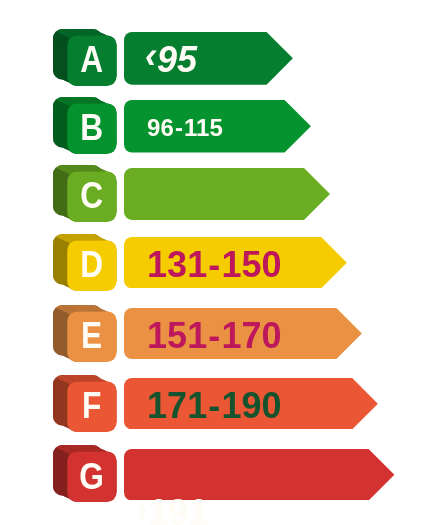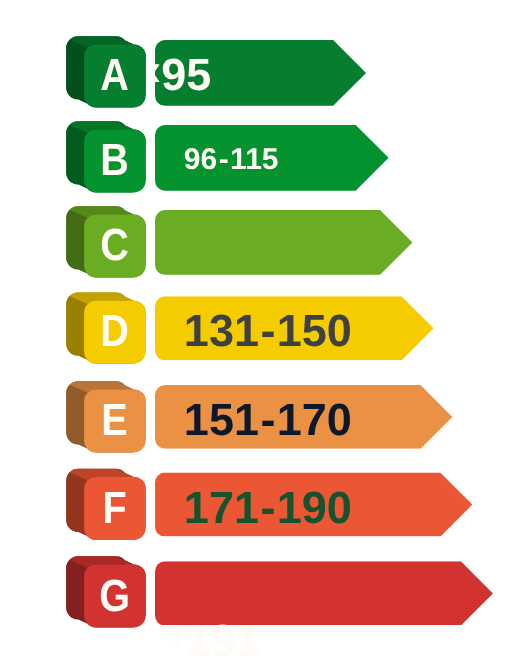--- a/index.html
+++ b/index.html
@@ -34,21 +34,21 @@
         <path d="M 50.3 10.5 L 64.6 17 L 64.6 48.5 L 50.3 42 Z" fill="#046626"></path>
         <rect x="15.3" y="7.5" width="49.3" height="50.5" rx="9.5" ry="9.5" fill="#057f2f"></rect>
       </svg>
     </div>
     <div class="glabel" style="left: 66.8px; top: 35.2px; width: 49.3px; height: 50.5px; line-height: 50.5px; font-size: 36px; transform: scaleX(0.88); color: rgb(254, 252, 245);">A</div>
     <div class="bar" style="left: 124.2px; top: 32.1px;">
       <svg width="168.90000000000003" height="52.7" viewBox="0 0 168.90000000000003 52.7">
         <path d="M 8 0 L 142.55000000000004 0 L 168.90000000000003 26.35 L 142.55000000000004 52.7 L 8 52.7 A 8 8 0 0 1 0 44.7 L 0 8 A 8 8 0 0 1 8 0 Z" fill="#057f2f"></path>
       </svg>
     </div>
-    <div class="rlabel" style="left: 117px; top: 33.9px; height: 52.7px; line-height: 52.7px; font-size: 36px; color: rgb(254, 252, 245);"><span class="cmp">‹</span><span class="num">95</span></div>
+    <div class="rlabel" style="left: 145px; top: 33.9px; height: 52.7px; line-height: 52.7px; font-size: 36px; color: rgb(254, 252, 245); font-style: italic;"><span class="cmp">‹</span><span class="num">95</span></div>
     <div class="cube" style="left: 51.5px; top: 95.9px;">
       <svg width="65.6" height="59" viewBox="0 0 65.6 59">
         <rect x="1" y="1" width="49.3" height="50.5" rx="9.5" ry="9.5" fill="#025c1d"></rect>
         <path d="M 1 10.5 L 15.3 17 L 15.3 48.5 L 1 42 Z" fill="#025c1d"></path>
         <path d="M 10.5 51.5 L 24.8 58 L 55.099999999999994 58 L 40.8 51.5 Z" fill="#025c1d"></path>
         <path d="M 1 42 A 9.5 9.5 0 0 0 10.5 51.5 L 24.8 58 A 9.5 9.5 0 0 1 15.3 48.5 Z" fill="#025c1d"></path>
         <path d="M 10.5 1 L 40.8 1 L 55.099999999999994 7.5 L 24.8 7.5 Z" fill="#037625"></path>
         <path d="M 1 10.5 A 9.5 9.5 0 0 1 3.78255 3.78255 L 18.08255 10.28255 A 9.5 9.5 0 0 0 15.3 17 Z" fill="#025c1d"></path>
         <path d="M 3.78255 3.78255 A 9.5 9.5 0 0 1 10.5 1 L 24.8 7.5 A 9.5 9.5 0 0 0 18.08255 10.28255 Z" fill="#037625"></path>
         <path d="M 40.8 1 A 9.5 9.5 0 0 1 50.3 10.5 L 64.6 17 A 9.5 9.5 0 0 0 55.099999999999994 7.5 Z" fill="#037625"></path>
@@ -96,42 +96,42 @@
         <path d="M 50.3 10.5 L 64.6 17 L 64.6 48.5 L 50.3 42 Z" fill="#c4a300"></path>
         <rect x="15.3" y="7.5" width="49.3" height="50.5" rx="9.5" ry="9.5" fill="#f5cc00"></rect>
       </svg>
     </div>
     <div class="glabel" style="left: 66.8px; top: 240.2px; width: 49.3px; height: 50.5px; line-height: 50.5px; font-size: 36px; transform: scaleX(0.88); color: rgb(254, 252, 245);">D</div>
     <div class="bar" style="left: 124.2px; top: 237.1px;">
       <svg width="222.90000000000003" height="51.4" viewBox="0 0 222.90000000000003 51.4">
         <path d="M 8 0 L 197.20000000000005 0 L 222.90000000000003 25.7 L 197.20000000000005 51.4 L 8 51.4 A 8 8 0 0 1 0 43.4 L 0 8 A 8 8 0 0 1 8 0 Z" fill="#f5cc00"></path>
       </svg>
     </div>
-    <div class="rlabel" style="left: 147.1px; top: 238.9px; height: 51.4px; line-height: 51.4px; font-size: 36px; color: #404040;"><span class="num">131</span><span class="sep">-</span><span class="num">150</span></div>
+    <div class="rlabel" style="left: 147.1px; top: 238.9px; height: 51.4px; line-height: 51.4px; font-size: 36px; color: #be185d;"><span class="num">131</span><span class="sep">-</span><span class="num">150</span></div>
     <div class="cube" style="left: 51.5px; top: 303.5px;">
       <svg width="65.6" height="59" viewBox="0 0 65.6 59">
         <rect x="1" y="1" width="49.3" height="50.5" rx="9.5" ry="9.5" fill="#925b2a"></rect>
         <path d="M 1 10.5 L 15.3 17 L 15.3 48.5 L 1 42 Z" fill="#925b2a"></path>
         <path d="M 10.5 51.5 L 24.8 58 L 55.099999999999994 58 L 40.8 51.5 Z" fill="#925b2a"></path>
         <path d="M 1 42 A 9.5 9.5 0 0 0 10.5 51.5 L 24.8 58 A 9.5 9.5 0 0 1 15.3 48.5 Z" fill="#925b2a"></path>
         <path d="M 10.5 1 L 40.8 1 L 55.099999999999994 7.5 L 24.8 7.5 Z" fill="#bb7436"></path>
         <path d="M 1 10.5 A 9.5 9.5 0 0 1 3.78255 3.78255 L 18.08255 10.28255 A 9.5 9.5 0 0 0 15.3 17 Z" fill="#925b2a"></path>
         <path d="M 3.78255 3.78255 A 9.5 9.5 0 0 1 10.5 1 L 24.8 7.5 A 9.5 9.5 0 0 0 18.08255 10.28255 Z" fill="#bb7436"></path>
         <path d="M 40.8 1 A 9.5 9.5 0 0 1 50.3 10.5 L 64.6 17 A 9.5 9.5 0 0 0 55.099999999999994 7.5 Z" fill="#bb7436"></path>
         <path d="M 50.3 10.5 L 64.6 17 L 64.6 48.5 L 50.3 42 Z" fill="#bb7436"></path>
         <rect x="15.3" y="7.5" width="49.3" height="50.5" rx="9.5" ry="9.5" fill="#ea9143"></rect>
       </svg>
     </div>
     <div class="glabel" style="left: 66.8px; top: 311px; width: 49.3px; height: 50.5px; line-height: 50.5px; font-size: 36px; transform: scaleX(0.88); color: rgb(254, 252, 245);">E</div>
     <div class="bar" style="left: 124.2px; top: 307.9px;">
       <svg width="237.90000000000003" height="51" viewBox="0 0 237.90000000000003 51">
         <path d="M 8 0 L 212.40000000000003 0 L 237.90000000000003 25.5 L 212.40000000000003 51 L 8 51 A 8 8 0 0 1 0 43 L 0 8 A 8 8 0 0 1 8 0 Z" fill="#ea9143"></path>
       </svg>
     </div>
-    <div class="rlabel" style="left: 147.1px; top: 309.7px; height: 51px; line-height: 51px; font-size: 36px; color: #0f172a;"><span class="num">151</span><span class="sep">-</span><span class="num">170</span></div>
+    <div class="rlabel" style="left: 147.1px; top: 309.7px; height: 51px; line-height: 51px; font-size: 36px; color: #be185d;"><span class="num">151</span><span class="sep">-</span><span class="num">170</span></div>
     <div class="cube" style="left: 51.5px; top: 373.5px;">
       <svg width="65.6" height="59" viewBox="0 0 65.6 59">
         <rect x="1" y="1" width="49.3" height="50.5" rx="9.5" ry="9.5" fill="#933620"></rect>
         <path d="M 1 10.5 L 15.3 17 L 15.3 48.5 L 1 42 Z" fill="#933620"></path>
         <path d="M 10.5 51.5 L 24.8 58 L 55.099999999999994 58 L 40.8 51.5 Z" fill="#933620"></path>
         <path d="M 1 42 A 9.5 9.5 0 0 0 10.5 51.5 L 24.8 58 A 9.5 9.5 0 0 1 15.3 48.5 Z" fill="#933620"></path>
         <path d="M 10.5 1 L 40.8 1 L 55.099999999999994 7.5 L 24.8 7.5 Z" fill="#bc452a"></path>
         <path d="M 1 10.5 A 9.5 9.5 0 0 1 3.78255 3.78255 L 18.08255 10.28255 A 9.5 9.5 0 0 0 15.3 17 Z" fill="#933620"></path>
         <path d="M 3.78255 3.78255 A 9.5 9.5 0 0 1 10.5 1 L 24.8 7.5 A 9.5 9.5 0 0 0 18.08255 10.28255 Z" fill="#bc452a"></path>
         <path d="M 40.8 1 A 9.5 9.5 0 0 1 50.3 10.5 L 64.6 17 A 9.5 9.5 0 0 0 55.099999999999994 7.5 Z" fill="#bc452a"></path>

